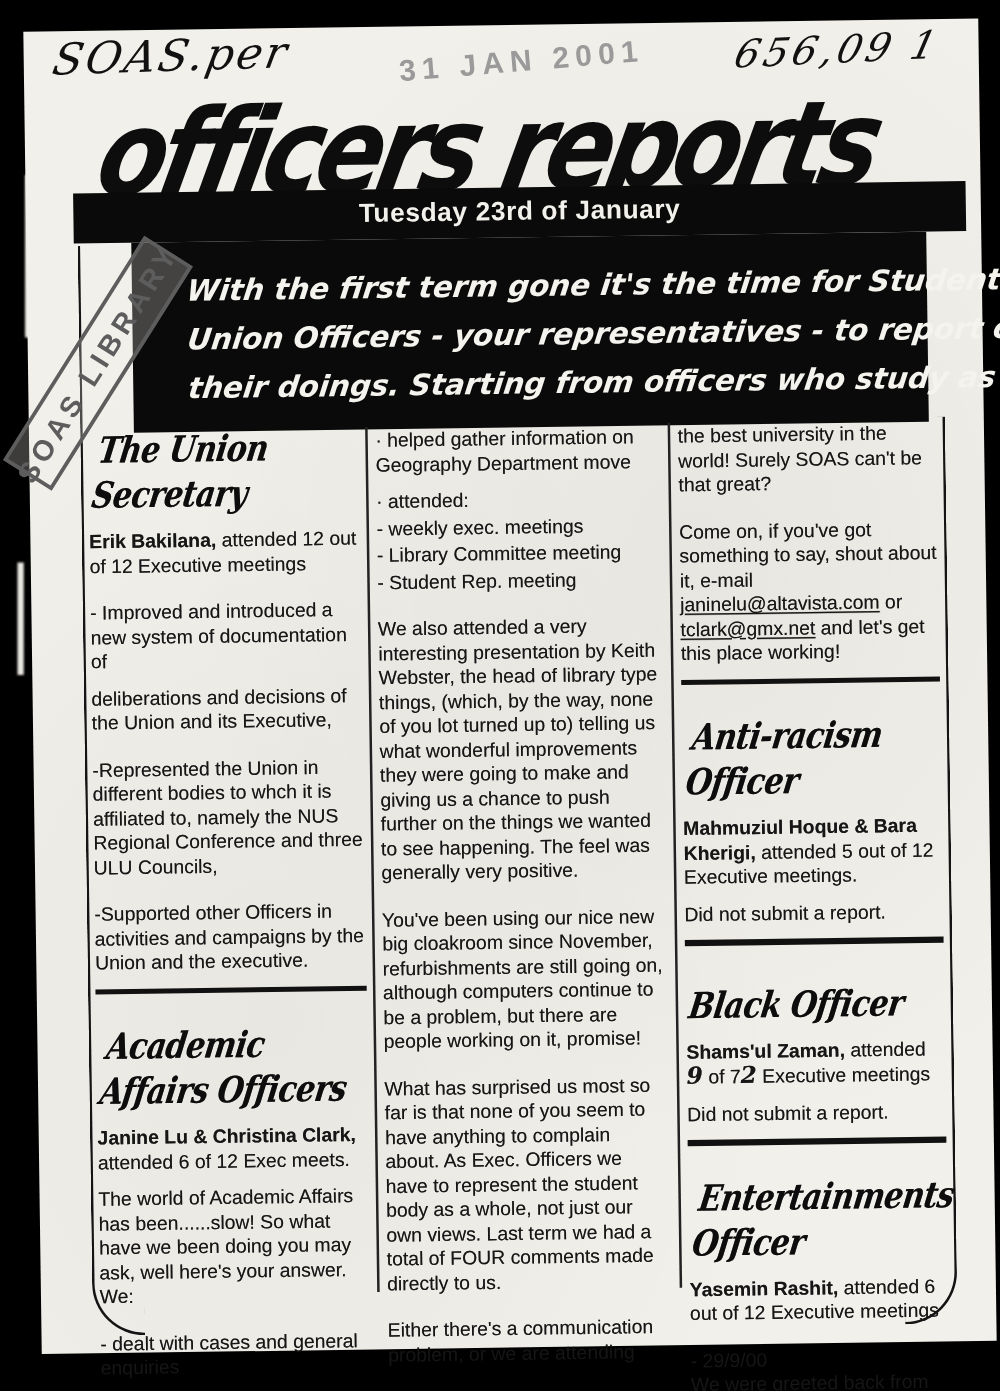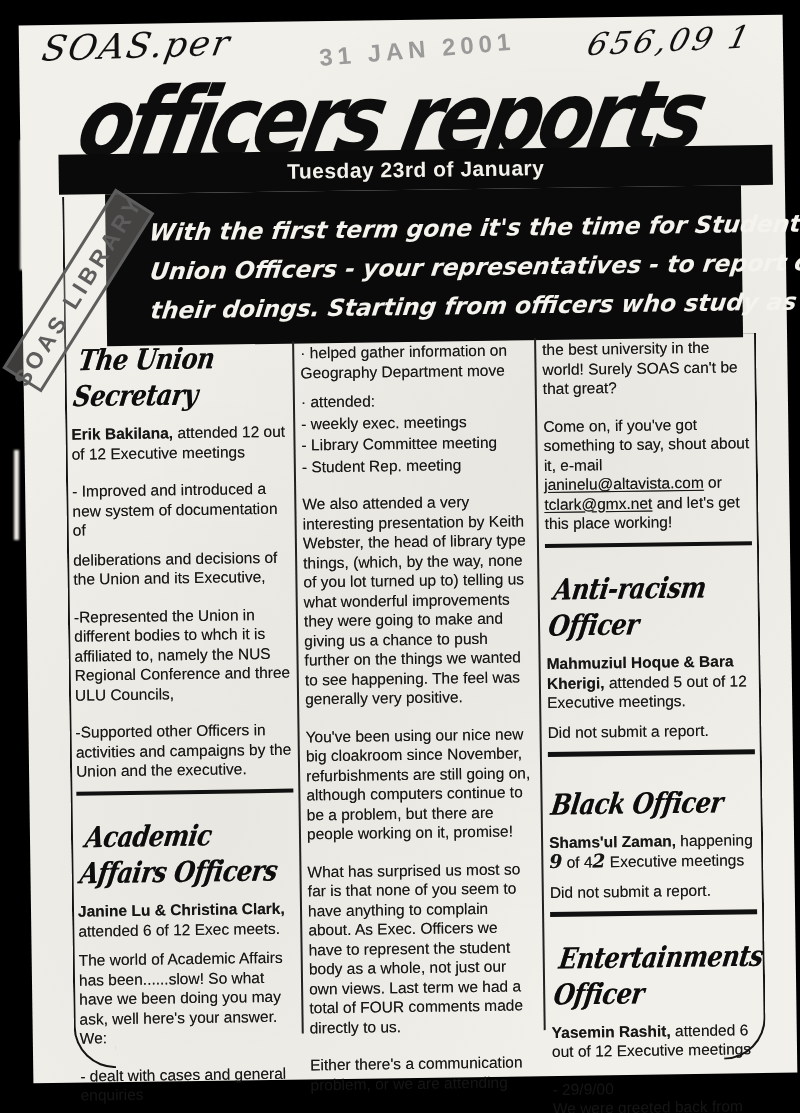--- a/index.html
+++ b/index.html
@@ -204,21 +204,21 @@
     <div class="gap-sm"></div>
     <p><span>Come on, if you've got something to say, shout about it, e-mail </span><span class="email">janinelu@altavista.com</span><span> or </span><span class="email">tclark@gmx.net</span><span> and let's get this place working!</span></p>
     <div class="rule"></div>
     <div class="gap-lg"></div>
     <div class="sec-head">Anti-racism Officer</div>
     <p><span class="officer-name">Mahmuziul Hoque &amp; Bara Kherigi,</span><span> attended 5 out of 12 Executive meetings.</span></p>
     <p>Did not submit a report.</p>
     <div class="rule"></div>
     <div class="gap-lg"></div>
     <div class="sec-head">Black Officer</div>
-    <p><span class="officer-name">Shams'ul Zaman,</span><span> happening </span><span class="hand-digit">9</span><span> of 4</span><span class="hand-digit">2</span><span> Executive meetings</span></p>
+    <p><span class="officer-name">Shams'ul Zaman,</span><span> attended </span><span class="hand-digit">9</span><span> of 7</span><span class="hand-digit">2</span><span> Executive meetings</span></p>
     <p>Did not submit a report.</p>
     <div class="rule"></div>
     <div class="gap-lg"></div>
     <div class="sec-head">Entertainments Officer</div>
     <p><span class="officer-name">Yasemin Rashit,</span><span> attended 6 out of 12 Executive meetings</span></p>
     <div class="gap-sm"></div>
     <p style="margin-bottom:0;">- 29/9/00</p>
     <p>We were greeted back from our summer break by the internationally acclaimed Kakastitti</p>
   </div>
 

